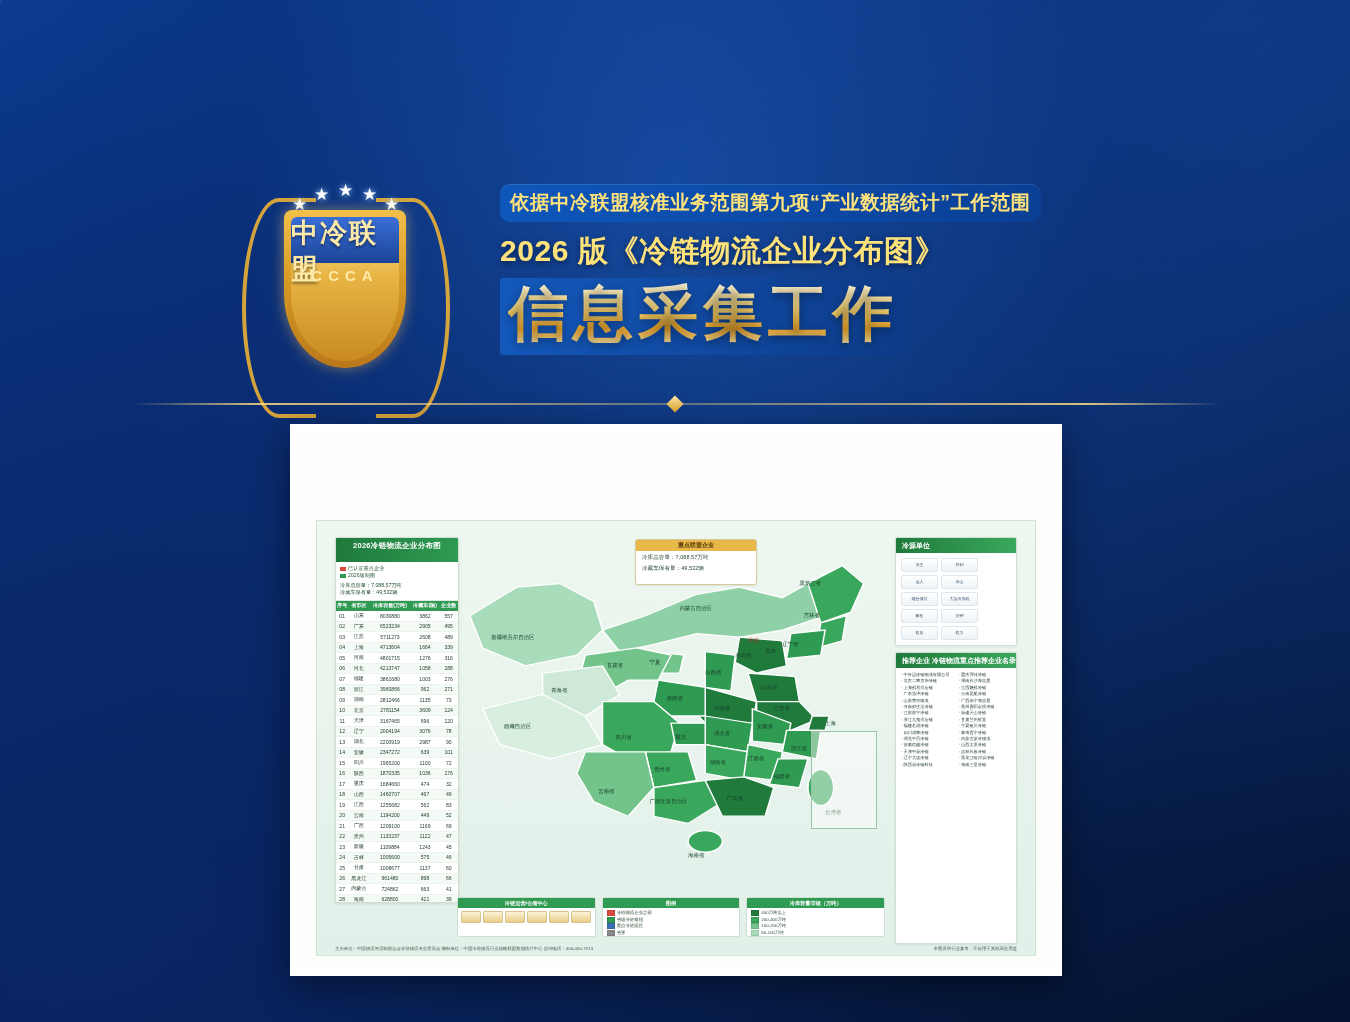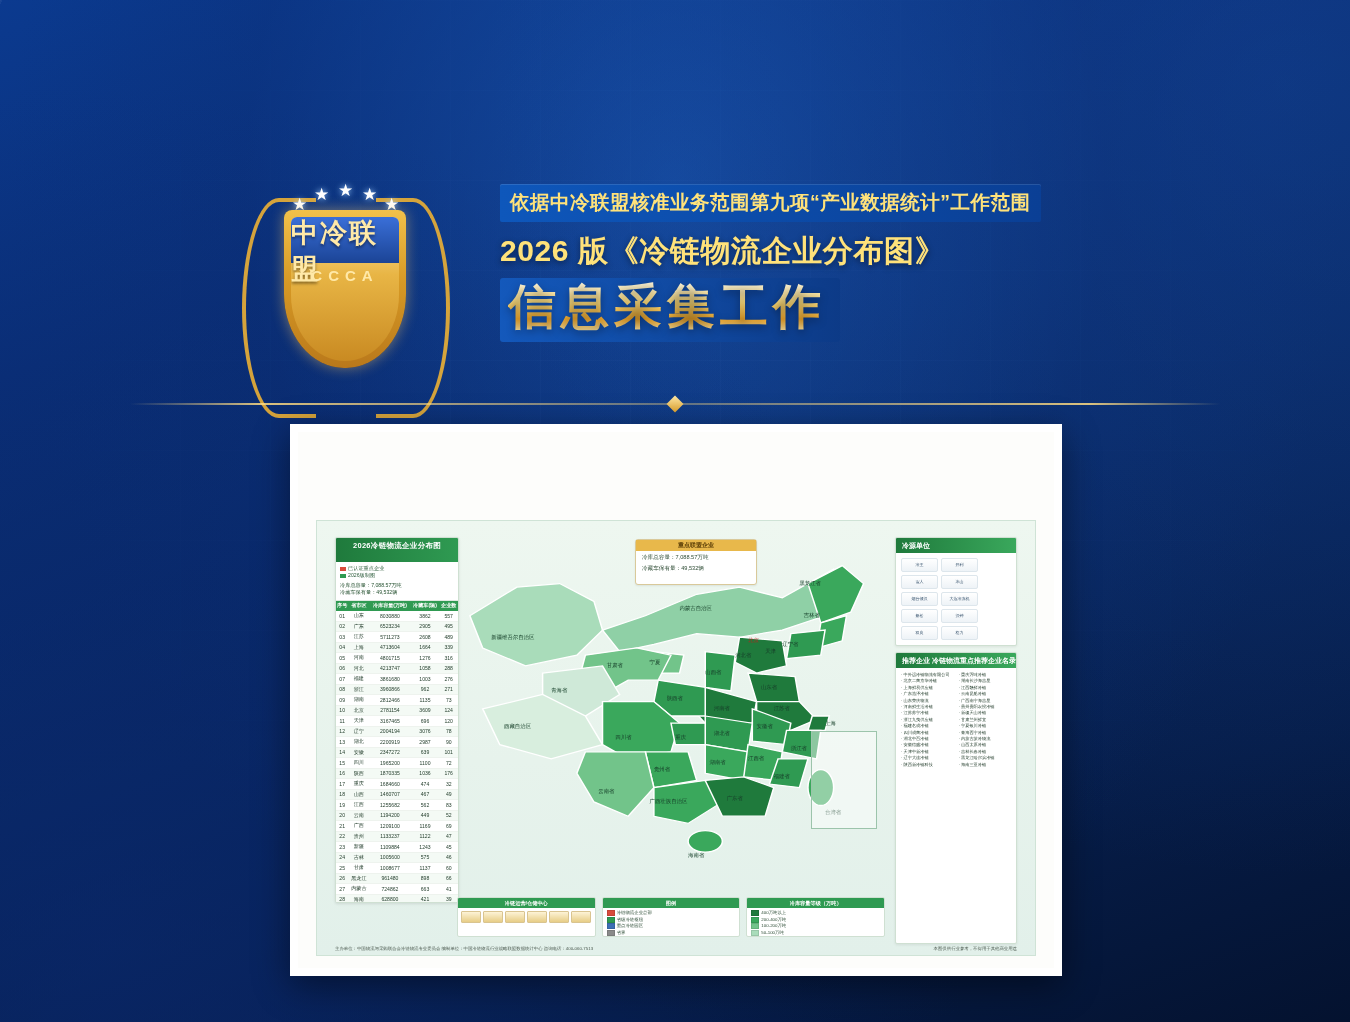--- a/index.html
+++ b/index.html
@@ -65,34 +65,34 @@
     border-right:none;opacity:.95;
   }
   .emblem .wheat-l{left:10px;}
   .emblem .wheat-r{right:10px;transform:scaleX(-1);}
 
   .title-block{position:absolute;left:500px;top:110px;width:660px;}
   .tline1{
     display:inline-block;
     background:linear-gradient(90deg,#0e57bb,#0a3f95);
     color:#ffe27a;font-size:19.5px;font-weight:bold;letter-spacing:.5px;
-    padding:5px 10px 6px 10px;border-radius:2px;white-space:nowrap;
+    padding:5px 10px 6px 10px;border-radius:10px;white-space:nowrap;
     box-shadow:0 1px 0 rgba(255,255,255,.12) inset;
   }
   .tline2{margin-top:11px;color:#ffffff;font-size:29px;font-weight:bold;letter-spacing:.6px;
     text-shadow:0 2px 6px rgba(0,0,0,.4);white-space:nowrap;}
   .tline3{margin-top:9px;color:#ffe27a;font-size:30px;font-weight:bold;letter-spacing:.6px;
     text-shadow:0 2px 6px rgba(0,0,0,.45);white-space:nowrap;}
   .tline4{
     margin-top:6px;display:inline-block;
     background:linear-gradient(90deg,rgba(20,90,190,.95),rgba(12,58,135,.9));
     padding:4px 14px 10px 8px;border-radius:3px;
   }
   .tline4 span{
-    font-size:48px;font-weight:bold;letter-spacing:5px;line-height:1.05;
+    font-size:60px;font-weight:bold;letter-spacing:5px;line-height:1.05;
     background:linear-gradient(180deg,#fff9e0 0%,#ffdd7a 42%,#f0a82c 74%,#ffe9a8 100%);
     -webkit-background-clip:text;background-clip:text;color:transparent;
     text-shadow:0 3px 8px rgba(0,0,0,.35);
     display:inline-block;
   }
 
   .divider{position:absolute;left:130px;top:398px;width:1090px;height:12px;}
   .divider .bar{position:absolute;top:5px;height:2px;width:100%;
     background:linear-gradient(90deg,rgba(255,220,130,0) 0%,rgba(255,220,130,.85) 12%,rgba(255,220,130,.35) 50%,rgba(255,220,130,.85) 88%,rgba(255,220,130,0) 100%);}
   .divider .dmd{position:absolute;top:0;left:50%;margin-left:-6px;width:12px;height:12px;

